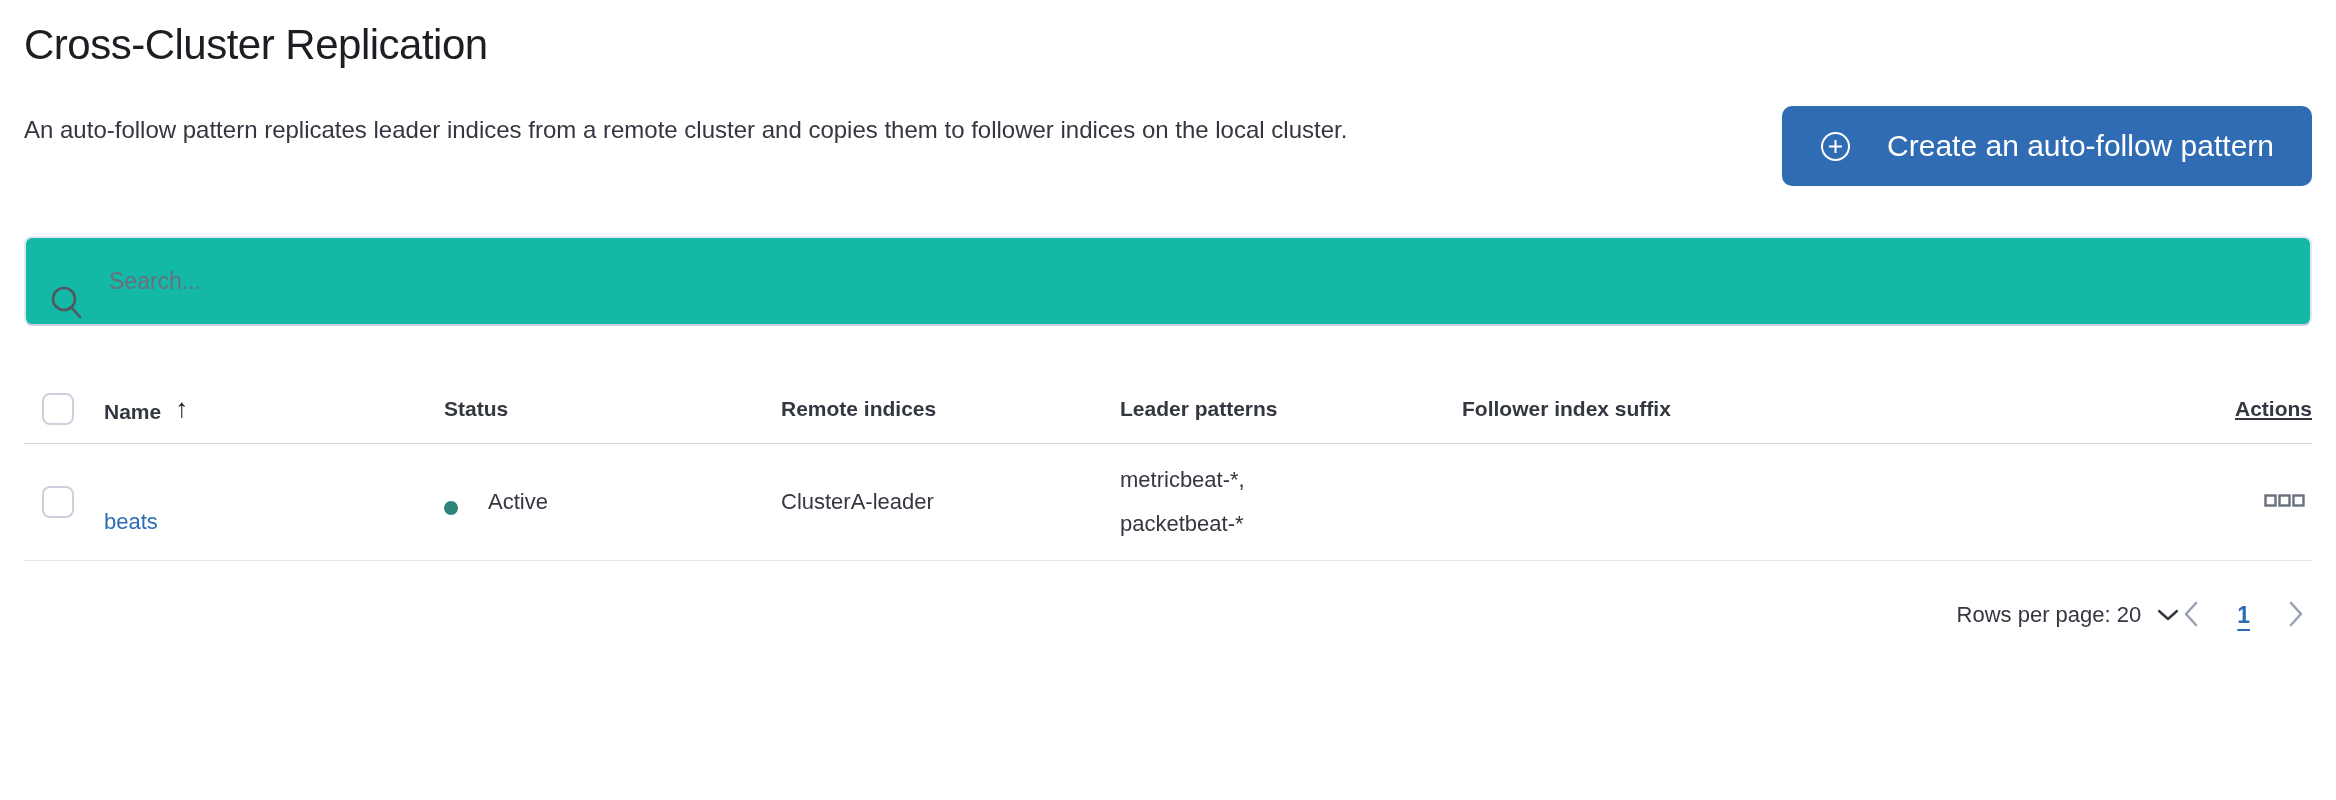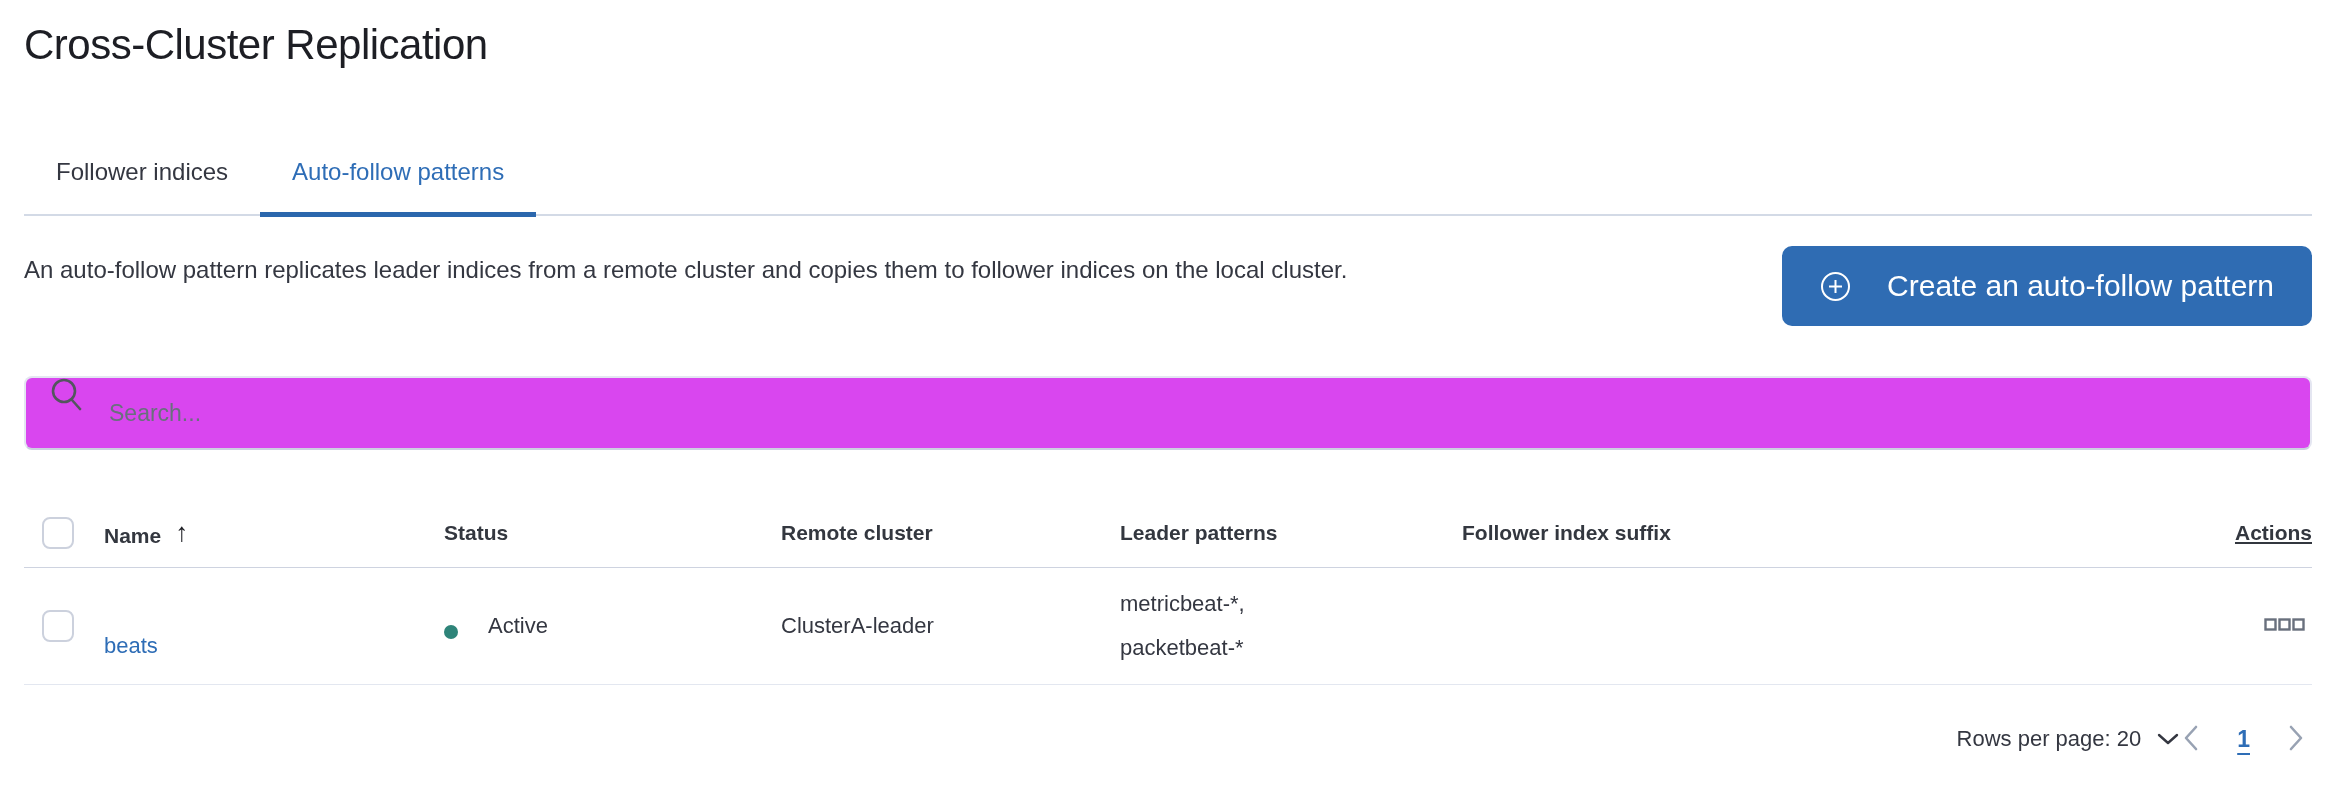--- a/index.html
+++ b/index.html
@@ -18,23 +18,23 @@
 
   
   .intro-row { display:flex; align-items:flex-start; margin-top:30px; gap:60px; }
   .intro-text { flex:1; font-size:24px; line-height:48px; color:#343741; max-width:1710px; }
   .create-btn { flex:none; display:flex; align-items:center; justify-content:center; gap:36px;
                 height:80px; padding:0 38px; background:#2f6cb3; color:#ffffff; border:none;
                 border-radius:10px; font-size:30px; font-family:inherit; cursor:pointer; }
   .create-btn svg { display:block; }
 
   
-  .search-bar { margin-top:50px; height:74px; width:100%; background:#d946ef;
+  .search-bar { margin-top:50px; height:90px; width:100%; background:#14b8a6;
                 border:2px solid #e4e6f1; border-bottom-color:#ccd0e0; border-radius:8px;
-                display:flex; align-items:flex-start; padding:0 24px; }
+                display:flex; align-items:flex-end; padding:0 24px; }
   .search-bar svg { flex:none; margin-right:26px; }
   .search-input { flex:1; border:none; outline:none; background:transparent; font-size:23px;
                   font-family:inherit; color:#343741; height:100%; }
   .search-input::placeholder { color:#69707d; }
 
   
   .table { margin-top:48px; }
   .trow { display:flex; align-items:center; }
   .thead { height:70px; border-bottom:1px solid #ced3e0; font-weight:700; font-size:21px; color:#33373f; }
   .tbody-row { height:117px; border-bottom:1px solid #e3e7f0; font-size:22px; }
@@ -65,24 +65,20 @@
   .page-num { font-size:23px; font-weight:700; color:#2e6db6; text-decoration:underline;
               text-underline-offset:6px; background:none; border:none; font-family:inherit; cursor:pointer; }
 </style>
 </head>
 <body>
 
 <div class="page">
 
   <h1 class="page-title">Cross-Cluster Replication</h1>
 
-  <div class="tabs">
-    <div class="tab">Follower indices</div>
-    <div class="tab active">Auto-follow patterns</div>
-  </div>
 
   <div class="intro-row">
     <div class="intro-text">An auto-follow pattern replicates leader indices from a remote cluster and copies them to follower indices on the local cluster.</div>
     <button class="create-btn">
       <span>
         <svg width="31" height="31" viewBox="0 0 31 31">
           <circle cx="15.5" cy="15.5" r="13.5" fill="none" stroke="#ffffff" stroke-width="2"></circle>
           <line x1="15.5" y1="9" x2="15.5" y2="22" stroke="#ffffff" stroke-width="2"></line>
           <line x1="9" y1="15.5" x2="22" y2="15.5" stroke="#ffffff" stroke-width="2"></line>
         </svg>
@@ -105,21 +101,21 @@
 
     <div class="trow thead">
       <div class="cell col-check">
         <div class="checkbox"></div>
       </div>
       <div class="cell col-name">
         <span>Name</span>
         <span class="sort-arrow">↑</span>
       </div>
       <div class="cell col-status">Status</div>
-      <div class="cell col-remote">Remote cluster</div>
+      <div class="cell col-remote">Remote indices</div>
       <div class="cell col-leader">Leader patterns</div>
       <div class="cell col-suffix">Follower index suffix</div>
       <div class="cell col-actions">Actions</div>
     </div>
 
     <div class="trow tbody-row">
       <div class="cell col-check">
         <div class="checkbox"></div>
       </div>
       <div class="cell col-name">

